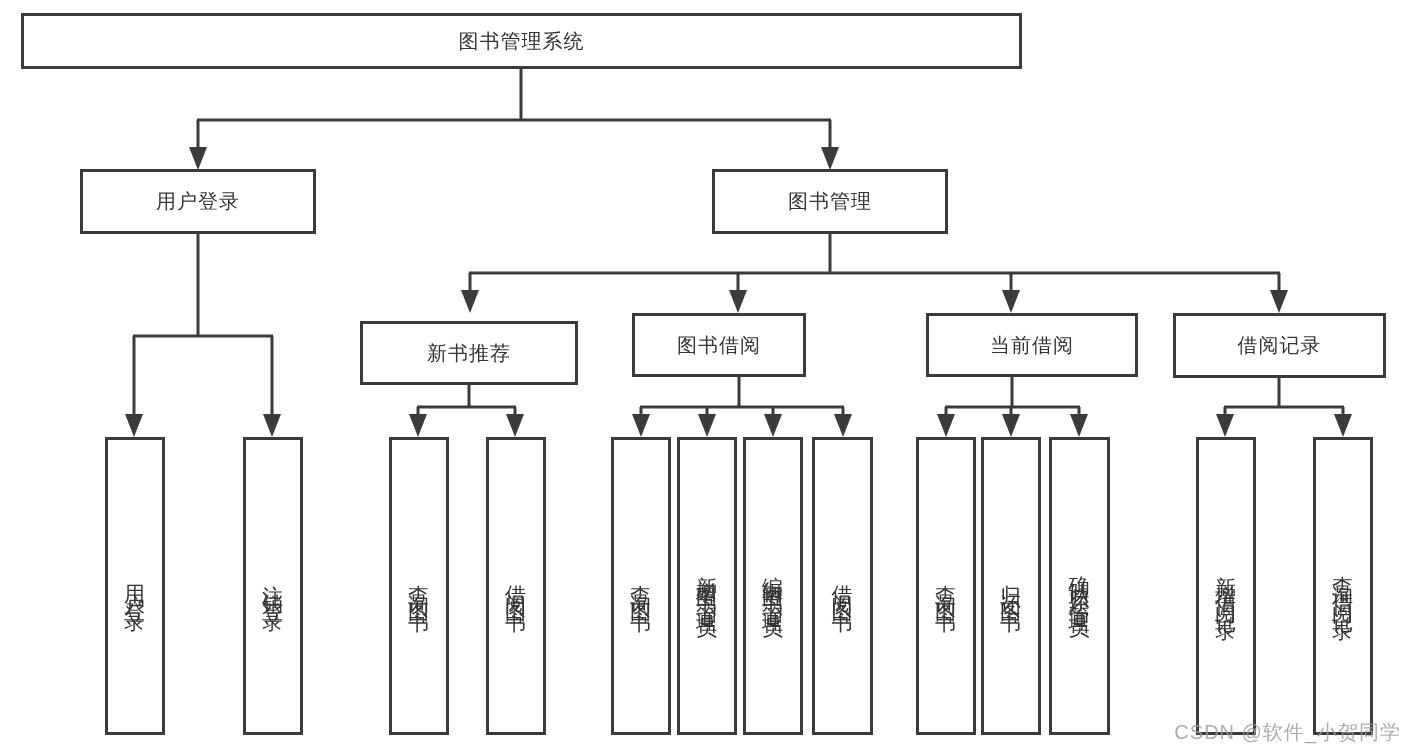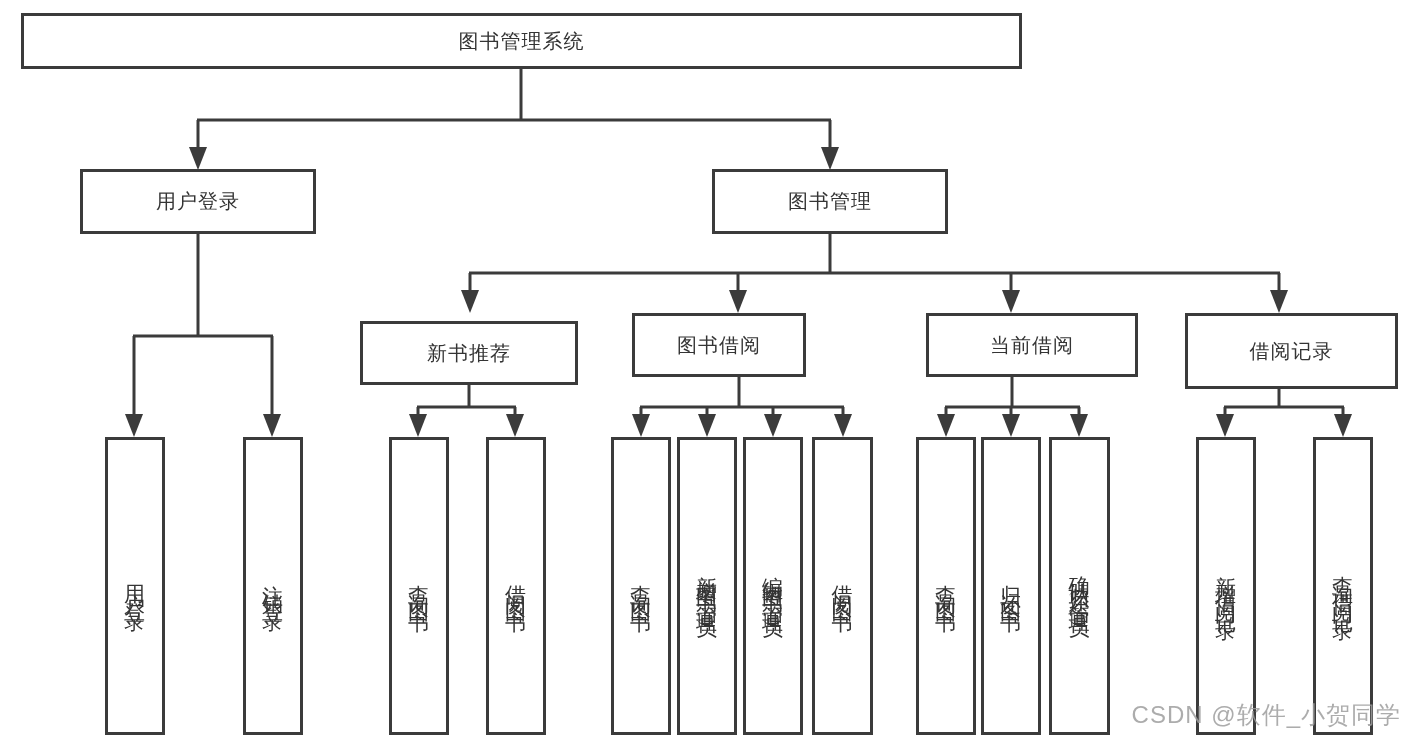--- a/index.html
+++ b/index.html
@@ -34,23 +34,23 @@
     letter-spacing:9px;
     line-height:1;
   }
   .node.v.long span{
     letter-spacing:6px;
     font-size:21px;
   }
   #watermark{
     position:absolute;
     right:4px;
-    bottom:16px;
+    bottom:1px;
     z-index:2;
-    font-size:24px;
+    font-size:20px;
     color:rgba(158,158,158,0.85);
     letter-spacing:1px;
     white-space:nowrap;
   }
 </style>
 </head>
 <body>
 
 <div id="canvas">
 
@@ -122,21 +122,21 @@
 
   <div class="node h" style="left:360px;top:313px;width:218px;height:64px;margin-top:8px;">
     <span>新书推荐</span>
   </div>
   <div class="node h" style="left:632px;top:313px;width:174px;height:64px;">
     <span>图书借阅</span>
   </div>
   <div class="node h" style="left:926px;top:313px;width:212px;height:64px;">
     <span>当前借阅</span>
   </div>
-  <div class="node h" style="left:1173px;top:313px;width:213px;height:76px;margin-left:12px;">
+  <div class="node h" style="left:1173px;top:313px;width:213px;height:65px;">
     <span>借阅记录</span>
   </div>
 
   <div class="node v" style="left:105px;top:437px;width:60px;height:298px;">
     <span>用户登录</span>
   </div>
   <div class="node v" style="left:243px;top:437px;width:60px;height:298px;">
     <span>注销登录</span>
   </div>
 

